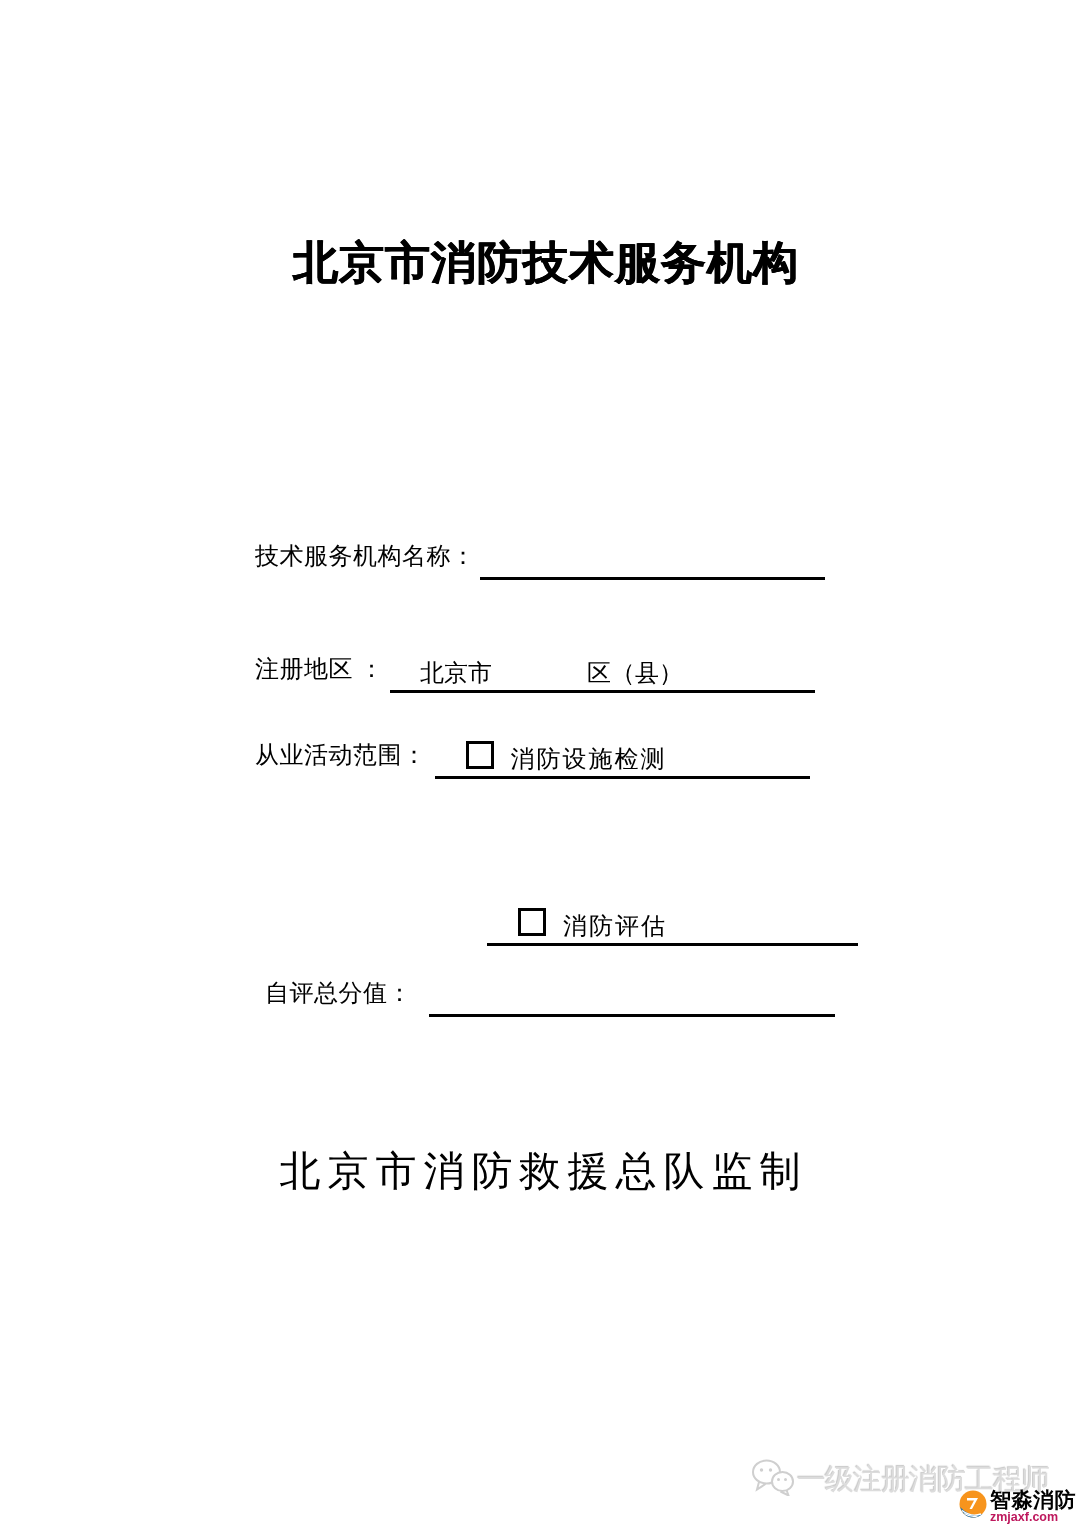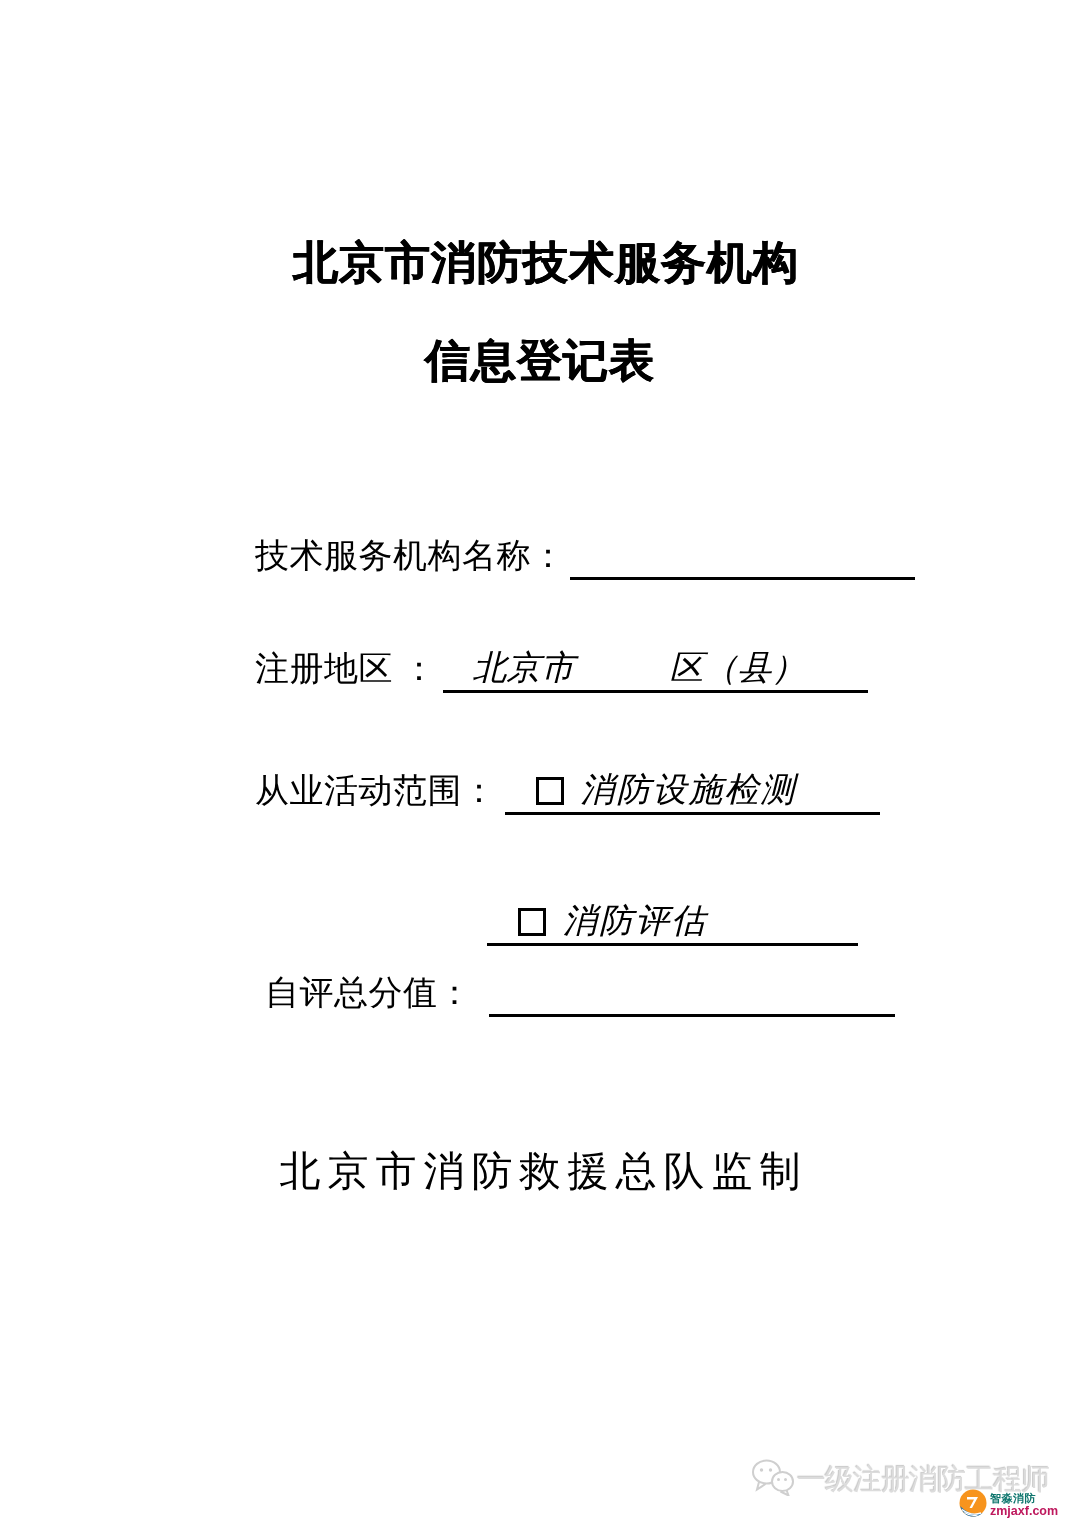--- a/index.html
+++ b/index.html
@@ -25,42 +25,41 @@
   }
   .title-line1 { top: 241px; text-indent: 12px; }
   .title-line2 { top: 339px; }
 
   
   .row {
     position: absolute;
     display: flex;
     align-items: center;
     height: 48px;
-    font-size: 34px;
+    font-size: 24px;
     white-space: nowrap;
   }
   .row .label { line-height: 48px; letter-spacing: 0.5px; }
   .blank {
     border-bottom: 3px solid #000;
     box-sizing: border-box;
     height: 48px;
     display: flex;
     align-items: flex-end;
-    font-style: italic;
   }
   .blank .fill { line-height: 1; margin-bottom: 5px; }
 
   .row-org   { left: 255px; top: 532px; }
   .row-org .blank { width: 345px; margin-left: 4px; }
 
   .row-region { left: 255px; top: 645px; }
   .row-region .blank { width: 425px; margin-left: 6px; padding-left: 30px; }
   .row-region .gap { display: inline-block; width: 95px; }
 
-  .row-scope { left: 255px; top: 767px; }
+  .row-scope { left: 255px; top: 731px; }
   .row-scope .blank { margin-left: 8px; }
 
   .opt-blank { padding-left: 31px; }
   .opt-blank .cbx {
     width: 22px; height: 22px;
     border: 3px solid #000;
     display: inline-block;
     margin-bottom: 7px;
     flex: none;
   }
@@ -100,38 +99,37 @@
   }
 
   
   .brand {
     position: absolute; left: 959px; top: 1489px;
     display: flex; align-items: center; gap: 3px;
   }
   .brand-col { display: flex; flex-direction: column; line-height: 1; }
   .brand-name {
     font-family: "Liberation Sans", sans-serif;
-    font-weight: bold; font-size: 11px;
-    color: #0f766e; letter-spacing: 0.5px;
+    font-weight: bold; font-size: 21px;
+    color: #000000; letter-spacing: 0.5px;
     white-space: nowrap;
   }
   .brand-site {
     font-family: "Liberation Sans", sans-serif;
     font-weight: bold; font-size: 12.5px;
     color: #be185d; margin-top: 1px;
     white-space: nowrap;
   }
 </style>
 </head>
 <body>
 
 <div class="page">
 
   <div class="title-line1">北京市消防技术服务机构</div>
-  <div class="title-line2">信息登记表</div>
 
   <div class="row row-org">
     <span class="label">技术服务机构名称：</span>
     <span class="blank">
       <span class="fill"></span>
     </span>
   </div>
 
   <div class="row row-region">
     <span class="label">注册地区 ：</span>

